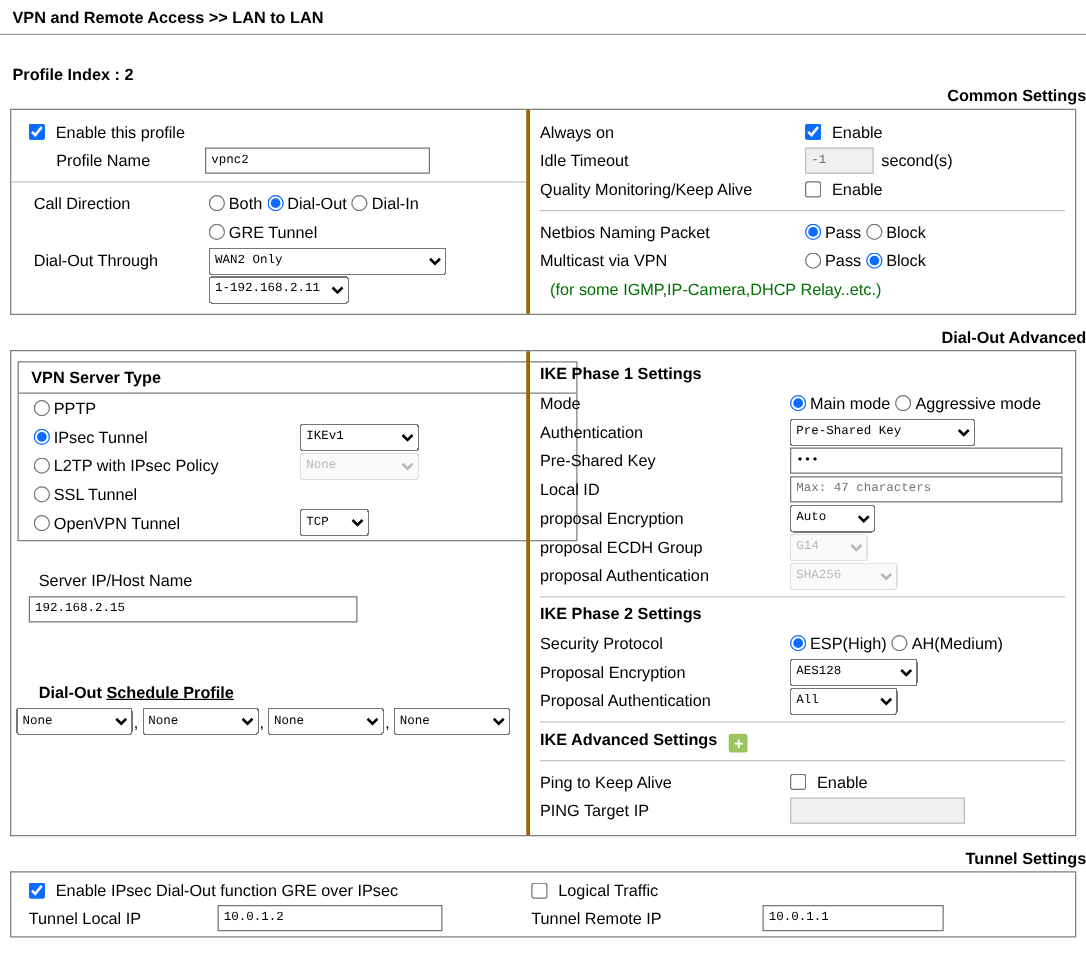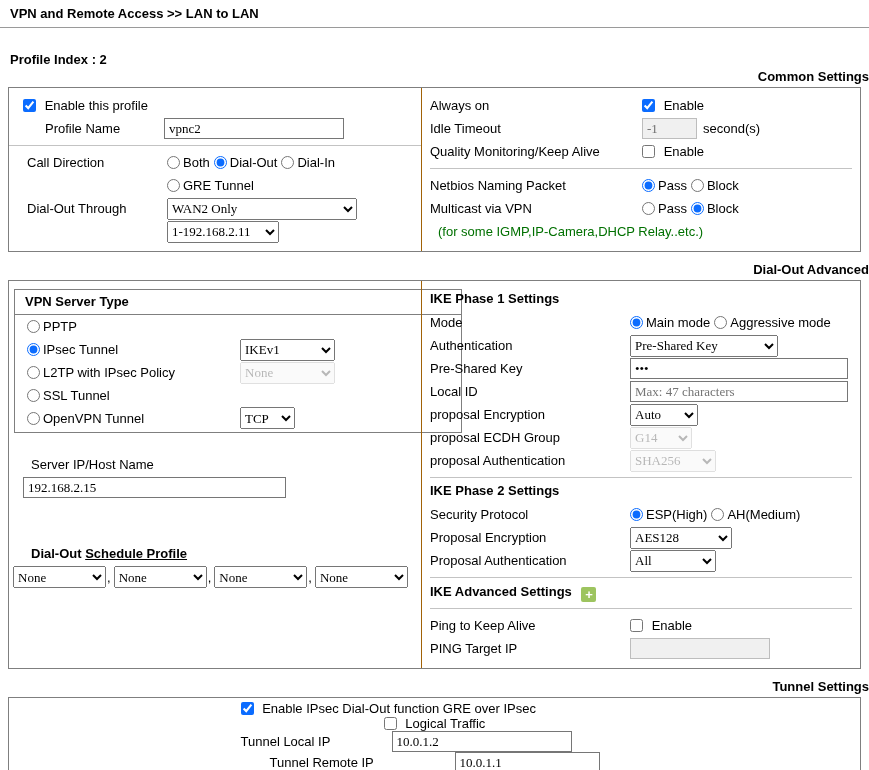--- a/index.html
+++ b/index.html
@@ -4,39 +4,39 @@
 <style>
   * { box-sizing: border-box; margin: 0; padding: 0; }
   html, body { width: 869px; background: #fff; }
   body {
     font-family: "Liberation Sans", "DejaVu Sans", sans-serif;
     font-size: 13px;
     color: #000;
     height: 770px;
     overflow: hidden;
   }
-  input, select { font-family: Liberation Serif, serif; font-size: 13px; }
+  input, select { font-family: Liberation Mono, monospace; font-size: 10px; }
   input[type=checkbox], input[type=radio] { accent-color: #0b6cff; width: 13px; height: 13px; vertical-align: -2px; }
 
   .breadcrumb {
     font-weight: bold;
     padding: 6px 0 6px 10px;
     border-bottom: 1px solid #9a9a9a;
   }
   .profile-index { font-weight: bold; margin: 24px 0 2px 10px; }
   .section-title { font-weight: bold; margin: 2px 0 3px 10px; text-align: right; }
 
   .box {
     border: 1px solid #7f7f7f;
     margin: 0 8px;
     display: flex;
     align-items: stretch;
   }
   .col-left  { width: 412px; padding: 6px 0 8px 0; }
-  .col-right { flex: 1; border-left: 1px solid #a16207; padding: 6px 8px 8px 8px; }
+  .col-right { flex: 1; border-left: 3px solid #a16207; padding: 6px 8px 8px 8px; }
 
   .row { display: flex; align-items: center; min-height: 23px; }
   .row .lbl { flex: 0 0 auto; }
 
   .divider { border-top: 1px solid #c3c3c3; margin: 5px 0; }
 
   
   .cs-enable-row { padding-left: 14px; }
   .cs-name-row { padding-left: 36px; }
   .cs-name-row .lbl { width: 119px; }
@@ -104,21 +104,21 @@
     border-radius: 2px;
     font-weight: bold;
     font-size: 13px;
     margin-left: 6px;
     vertical-align: -3px;
     cursor: pointer;
   }
 
   
   .tunnel-box { border: 1px solid #7f7f7f; margin: 0 8px; padding: 3px 0 4px 0; }
-  .t-row { display: flex; align-items: center; min-height: 22px; flex-direction: column; }
+  .t-row { display: flex; align-items: center; min-height: 22px; }
   .t-left { width: 416px; padding-left: 14px; display: flex; align-items: center; }
   .t-right { flex: 1; display: flex; align-items: center; }
   .t-left .lbl2 { width: 151px; }
   .t-right .lbl2 { width: 185px; }
 </style>
 </head>
 <body>
 
 <div class="page">
 

